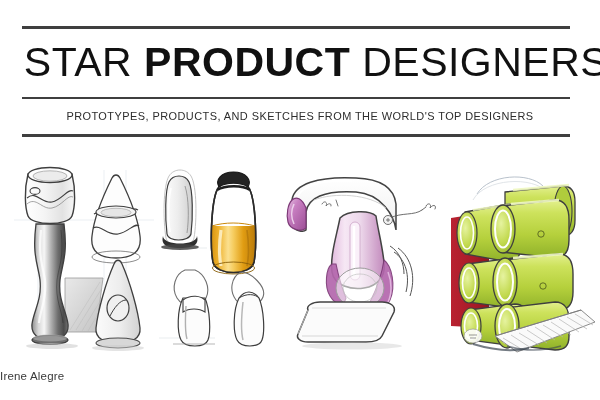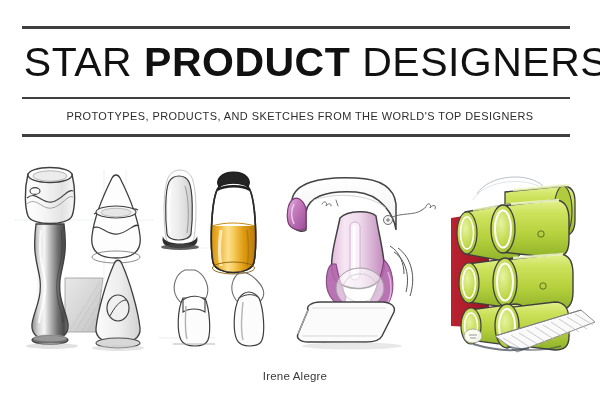--- a/index.html
+++ b/index.html
@@ -63,26 +63,24 @@
     white-space: nowrap;
     transform: scaleX(0.97);
   }
 
   
   #author {
     position: absolute;
     top: 370px;
     left: 0;
     width: 534px;
-    text-align: center;
     font-size: 11.5px;
     color: #3a3a3a;
     font-weight: 400;
     letter-spacing: 0.2px;
-    margin-left: 28px;
   }
 
   
   #illustrations {
     position: absolute;
     top: 160px;
     left: 0;
     width: 600px;
     height: 195px;
   }

